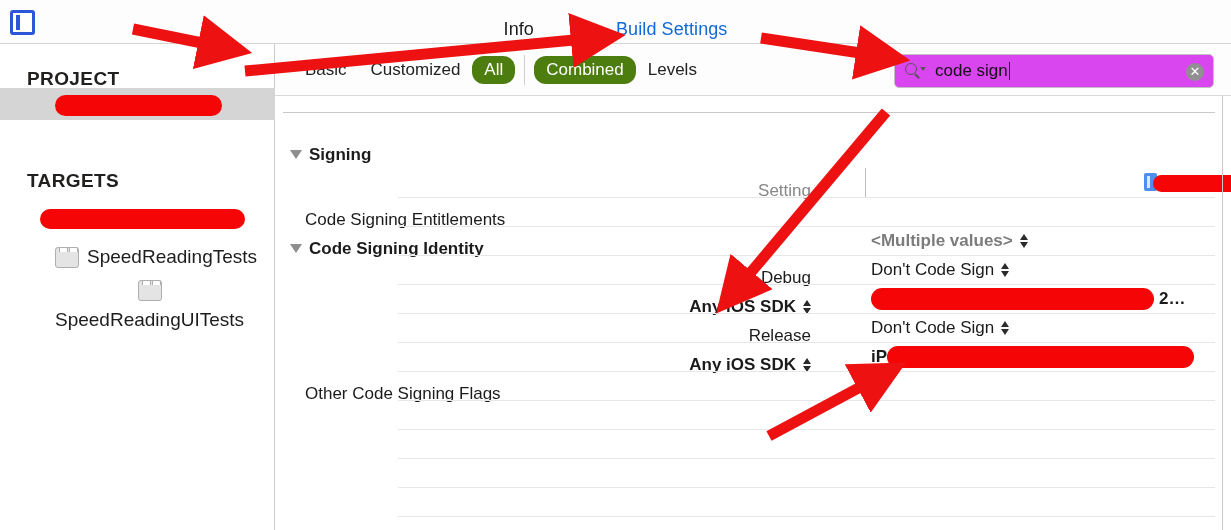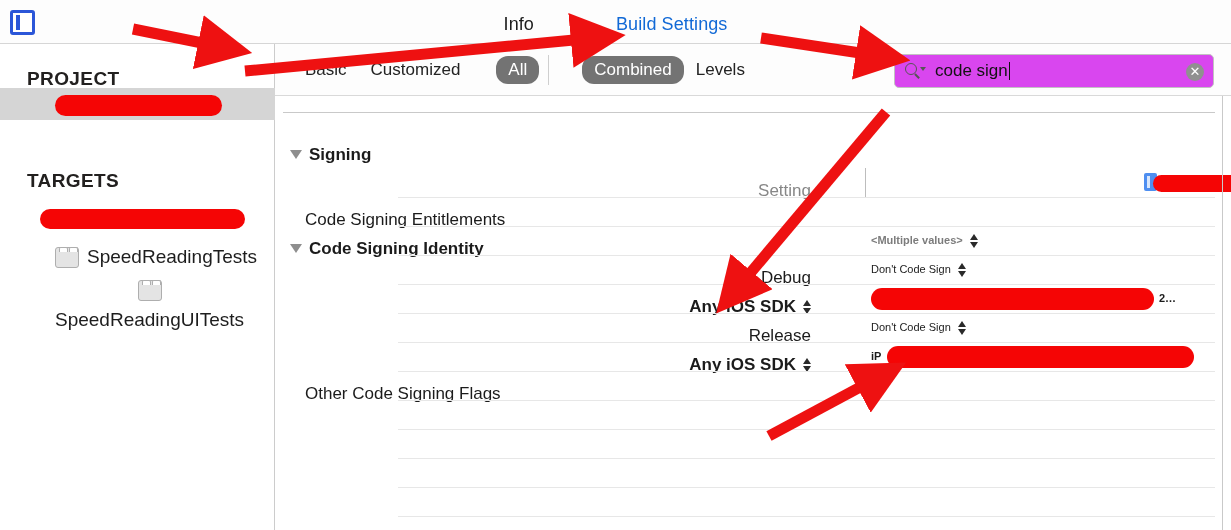--- a/index.html
+++ b/index.html
@@ -34,21 +34,21 @@
   }
   .nav-toggle::after {
     content: "";
     position: absolute; left: 3px; top: 2px;
     width: 4px; height: 15px;
     background: #2b56d8;
   }
 
   .tabs {
     position: absolute; left: 0; top: 8px; width: 1231px; height: 32px;
-    display: flex; justify-content: center; align-items: center;
+    display: flex; justify-content: center; align-items: flex-end;
     gap: 82px;
   }
   .tab {
     font-size: 18px; color: #1c1c1c;
     letter-spacing: .1px;
   }
   .tab.active { color: #1169d6; }
 
   
   .sidebar {
@@ -120,21 +120,21 @@
   .filter-items {
     position: absolute; left: 18px; top: 0; height: 52px;
     display: flex; align-items: center; gap: 0;
   }
   .fitem {
     font-size: 17px; color: #232323;
     padding: 4px 12px;
     border-radius: 12px;
     white-space: nowrap;
   }
-  .fitem.sel { background: #737373; color: #ffffff; font-weight: normal; margin-left: 24px; }
+  .fitem.sel { background: #4d7c0f; color: #ffffff; font-weight: normal; }
   .fsep {
     width: 1px; height: 30px; background: #cfcfcf; margin: 0 9px;
   }
   .plus-btn {
     position: absolute; left: 843px; top: 11px;
     width: 30px; height: 30px;
     color: #3a3a3a;
   }
   .plus-btn::before, .plus-btn::after {
     content: ""; position: absolute; background: #4a4a4a;
@@ -232,23 +232,23 @@
     margin-bottom: 2px;
   }
   .stepper .dn {
     width: 0; height: 0;
     border-left: 4.5px solid transparent;
     border-right: 4.5px solid transparent;
     border-top: 6px solid #2a2a2a;
   }
 
   .cell-val {
-    position: absolute; left: 596px; top: 8px; height: 29px;
-    display: flex; 
-    font-size: 11px; color: #1b1b1b;
+    position: absolute; left: 596px; top: 0; height: 29px;
+    display: flex; align-items: center;
+    font-size: 17px; color: #1b1b1b;
   }
   .cell-val.gray { color: #7c7c7c; font-weight: bold; }
   .cell-val.bold { font-weight: bold; }
 
   .col-sep {
     position: absolute; left: 590px; top: 0; width: 1px; height: 29px;
     background: #bdbdbd;
   }
   .proj-icon {
     position: absolute; left: 869px; top: 5px;

